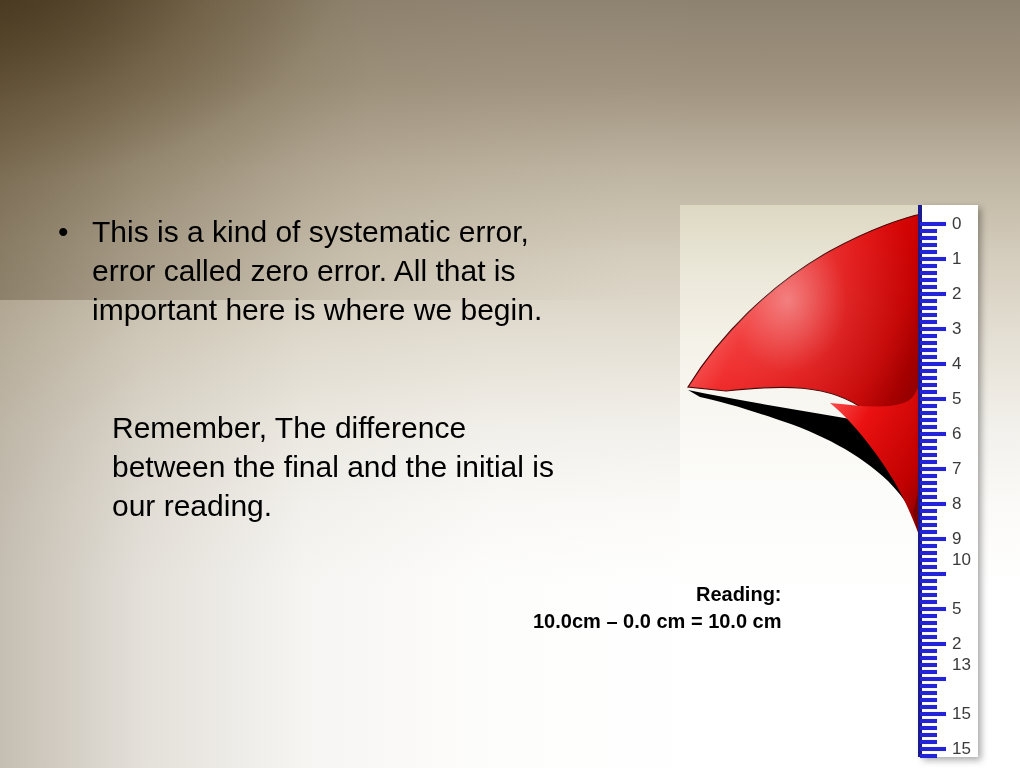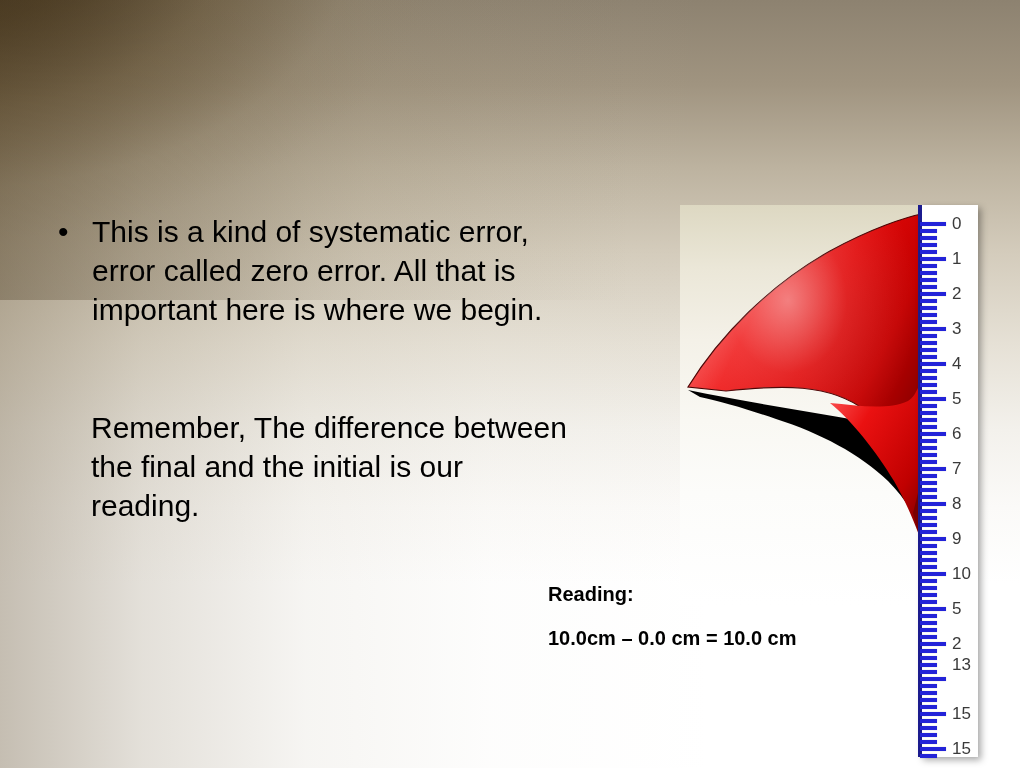--- a/index.html
+++ b/index.html
@@ -64,36 +64,37 @@
     padding-left:6px;
   }
   .para {
     font-size:30px;
     line-height:39px;
     color:#000000;
     font-weight:400;
   }
   #para2 {
     margin-top:79px;
-    margin-left:39px;
+    margin-left:60px;
   }
 
   
   #reading-block {
     position:absolute;
-    left:548px; top:583px;
+    left:533px; top:583px;
     z-index:6;
+    text-align:right;
   }
   .reading-line {
     font-size:20px;
     font-weight:bold;
     color:#000;
     line-height:22px;
   }
-  #reading-eq { margin-top:22px; }
+  #reading-eq { margin-top:5px; }
 
   
   #picture {
     position:absolute;
     left:680px; top:205px;
     width:298px; height:400px;
     overflow:hidden;
     background:linear-gradient(to bottom, #ddd8c2 0%, #ebe7d8 16%, #f4f1e8 34%, #f9f8f3 54%, #fcfcfa 72%, #ffffff 100%);
     z-index:3;
   }
@@ -278,21 +279,21 @@
         <div class="tick minor" style="top: 311px;"></div>
         <div class="tick minor" style="top: 318px;"></div>
         <div class="tick minor" style="top: 325px;"></div>
         <div class="tick major" style="top: 332px;"></div>
         <div class="num" style="top: 325px;">9</div>
         <div class="tick minor" style="top: 339px;"></div>
         <div class="tick minor" style="top: 346px;"></div>
         <div class="tick minor" style="top: 353px;"></div>
         <div class="tick minor" style="top: 360px;"></div>
         <div class="tick major" style="top: 367px;"></div>
-        <div class="num" style="top: 360px;">10</div>
+        <div class="num" style="top: 346px;">10</div>
         <div class="tick minor" style="top: 374px;"></div>
         <div class="tick minor" style="top: 381px;"></div>
         <div class="tick minor" style="top: 388px;"></div>
         <div class="tick minor" style="top: 395px;"></div>
         <div class="tick major" style="top: 402px;"></div>
         <div class="num" style="top: 395px;">5</div>
         <div class="tick minor" style="top: 409px;"></div>
         <div class="tick minor" style="top: 416px;"></div>
         <div class="tick minor" style="top: 423px;"></div>
         <div class="tick minor" style="top: 430px;"></div>

